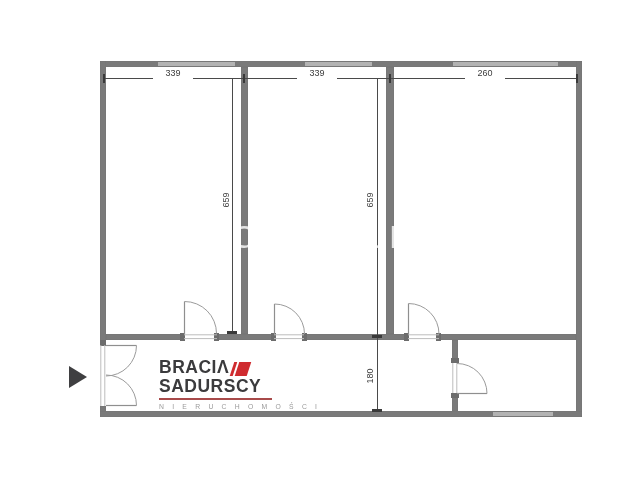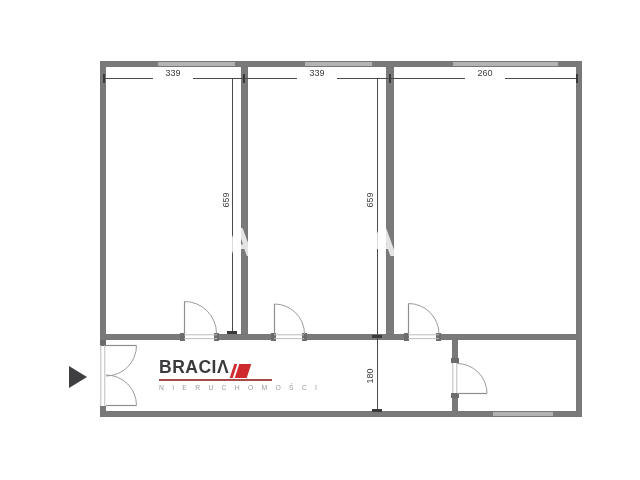--- a/index.html
+++ b/index.html
@@ -26,30 +26,30 @@
   .dimline{position:absolute;background:var(--dim);z-index:4;}
   .tick{position:absolute;background:#3a3a3a;z-index:4;}
   .dimlabel{
     position:absolute;font-size:9px;color:var(--dim-text);z-index:4;
     width:40px;height:12px;line-height:12px;text-align:center;background:#fff;
   }
   .rot{transform:rotate(-90deg);}
   svg.doors{position:absolute;left:0;top:0;z-index:3;}
   .watermark{
     position:absolute;left:163px;top:219px;z-index:6;
-    font-size:41px;font-weight:bold;letter-spacing:1px;white-space:nowrap;
+    font-size:32px;font-weight:normal;letter-spacing:1px;white-space:nowrap;
     color:rgba(255,255,255,0.8);
   }
   .arrow{
     position:absolute;left:69px;top:366px;width:0;height:0;z-index:4;
     border-top:11px solid transparent;border-bottom:11px solid transparent;
     border-left:18px solid var(--arrow);
   }
   .logo{position:absolute;left:159px;top:358px;z-index:5;}
-  .logo-row1{display:flex;align-items:flex-end;}
+  .logo-row1{display:flex;align-items:center;}
   .logo-brand{
     font-size:17.5px;font-weight:bold;color:var(--logo-text);
     letter-spacing:0.5px;line-height:19px;
   }
   .logo-mark{
     width:17px;height:14px;background:var(--logo-accent);
     transform:skewX(-18deg);margin-left:3px;position:relative;top:1px;
   }
   .logo-mark-slit{
     position:absolute;left:3px;top:0;width:2px;height:14px;background:#ffffff;
@@ -153,19 +153,20 @@
 
   <div class="arrow"></div>
 
   <div class="logo">
     <div class="logo-row1">
       <span class="logo-brand">BRACIΛ</span>
       <span class="logo-mark">
           <span class="logo-mark-slit"></span>
         </span>
     </div>
+    <div class="logo-brand">SADURSCY</div>
     <div class="logo-rule"></div>
     <div class="logo-sub">N I E R U C H O M O Ś C I</div>
   </div>
 
   <div class="watermark">BRACIA SADURSCY</div>
 
 </div>
 
 </body></html>

